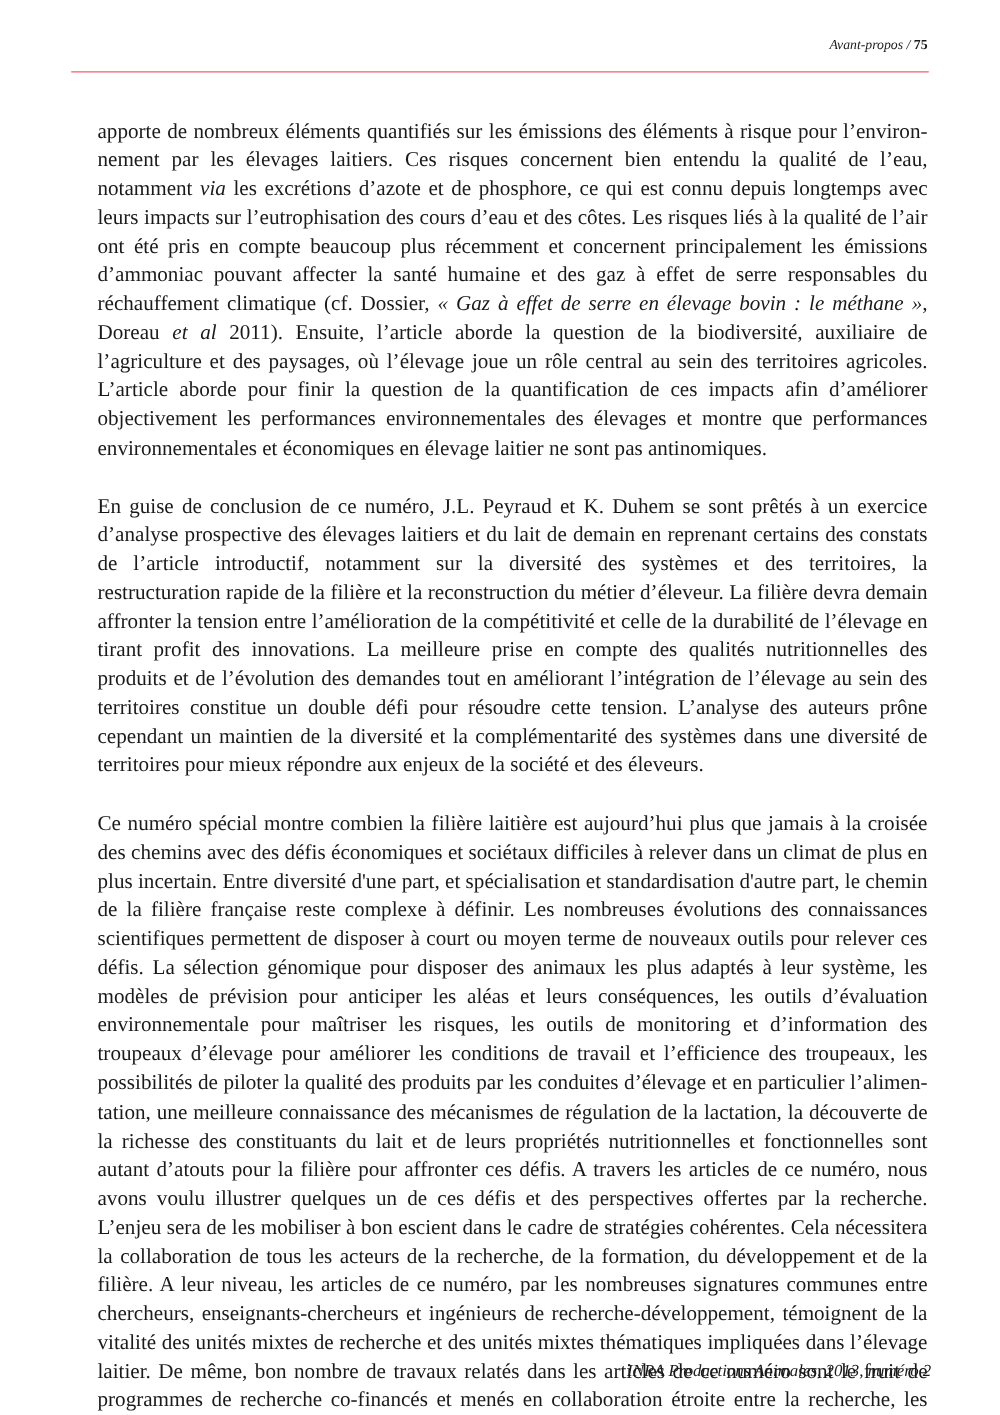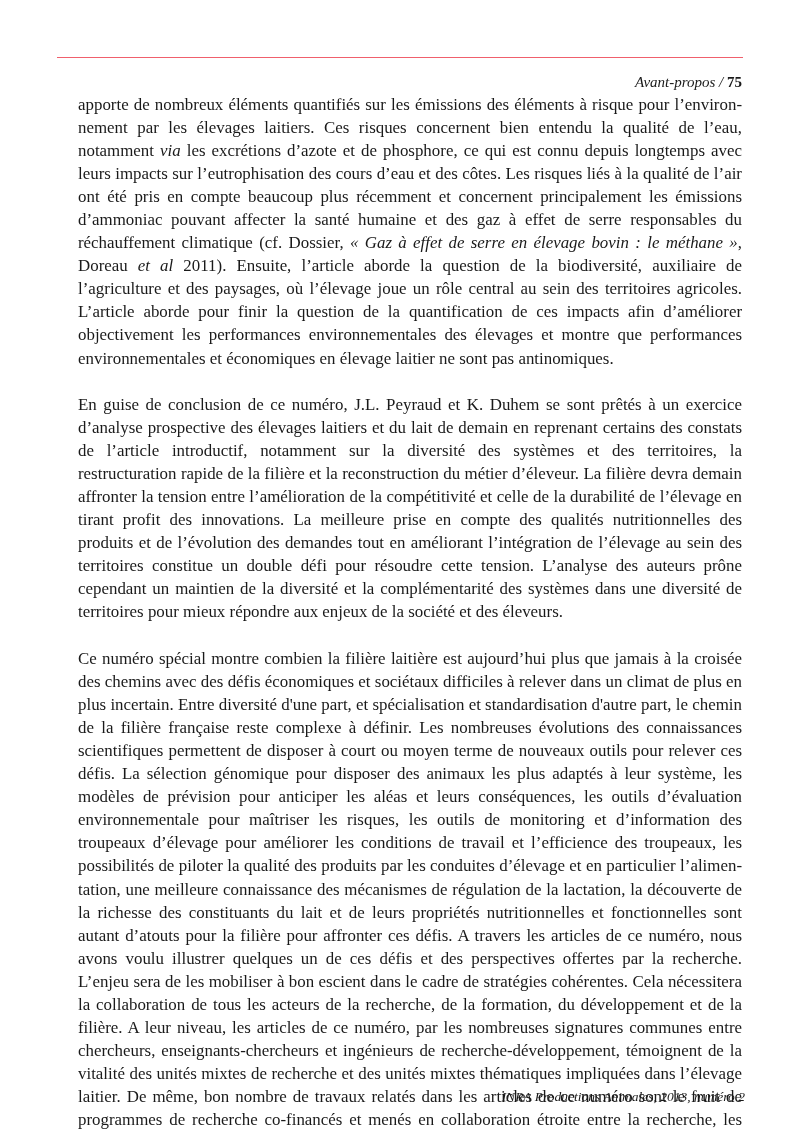--- a/index.html
+++ b/index.html
@@ -1,18 +1,18 @@
 <!DOCTYPE html>
 <html><head>
 <meta charset="utf-8">
 <style>
   html, body { margin: 0; padding: 0; background: #ffffff; }
   body { width: 800px; height: 1132px; position: relative; overflow: hidden;
          font-family: "Liberation Serif", "DejaVu Serif", serif; color: #1a1a1a; }
-  .running-head { position: absolute; top: 30px; right: 58px; font-size: 15px; font-style: italic; margin-top: 44px; }
+  .running-head { position: absolute; top: 30px; right: 58px; font-size: 11px; font-style: italic; }
   .running-head .pgnum { font-style: normal; font-weight: bold; }
   .head-rule { position: absolute; top: 57px; left: 57px; width: 686px; height: 0; border-top: 1.5px solid #f0606c; }
   .body-text { position: absolute; top: 93px; left: 78px; width: 664px; font-size: 16.9px; line-height: 23.05px;
                text-align: justify; hyphens: manual; }
   .body-text p { margin: 0 0 23.5px 0; }
   .footer { position: absolute; top: 1089px; right: 55px; font-size: 13.5px; font-style: italic; text-align: center; }
   i { }
 </style>
 </head>
 <body>

